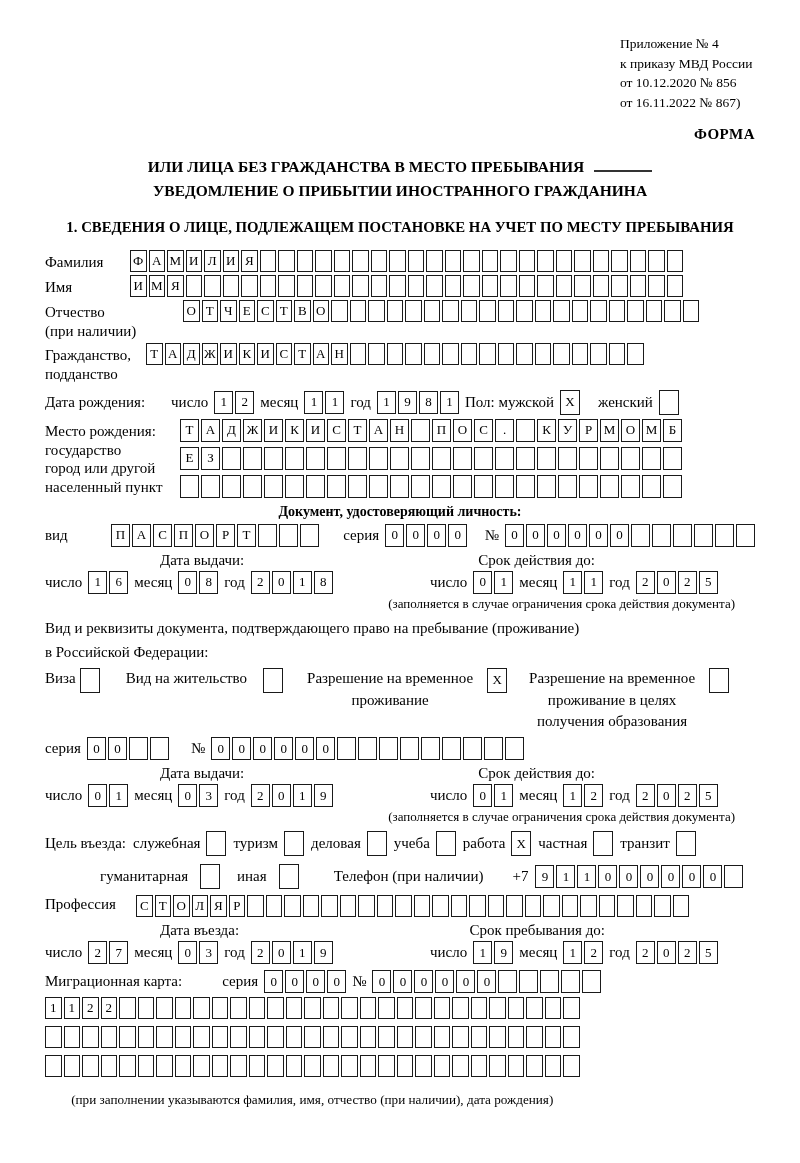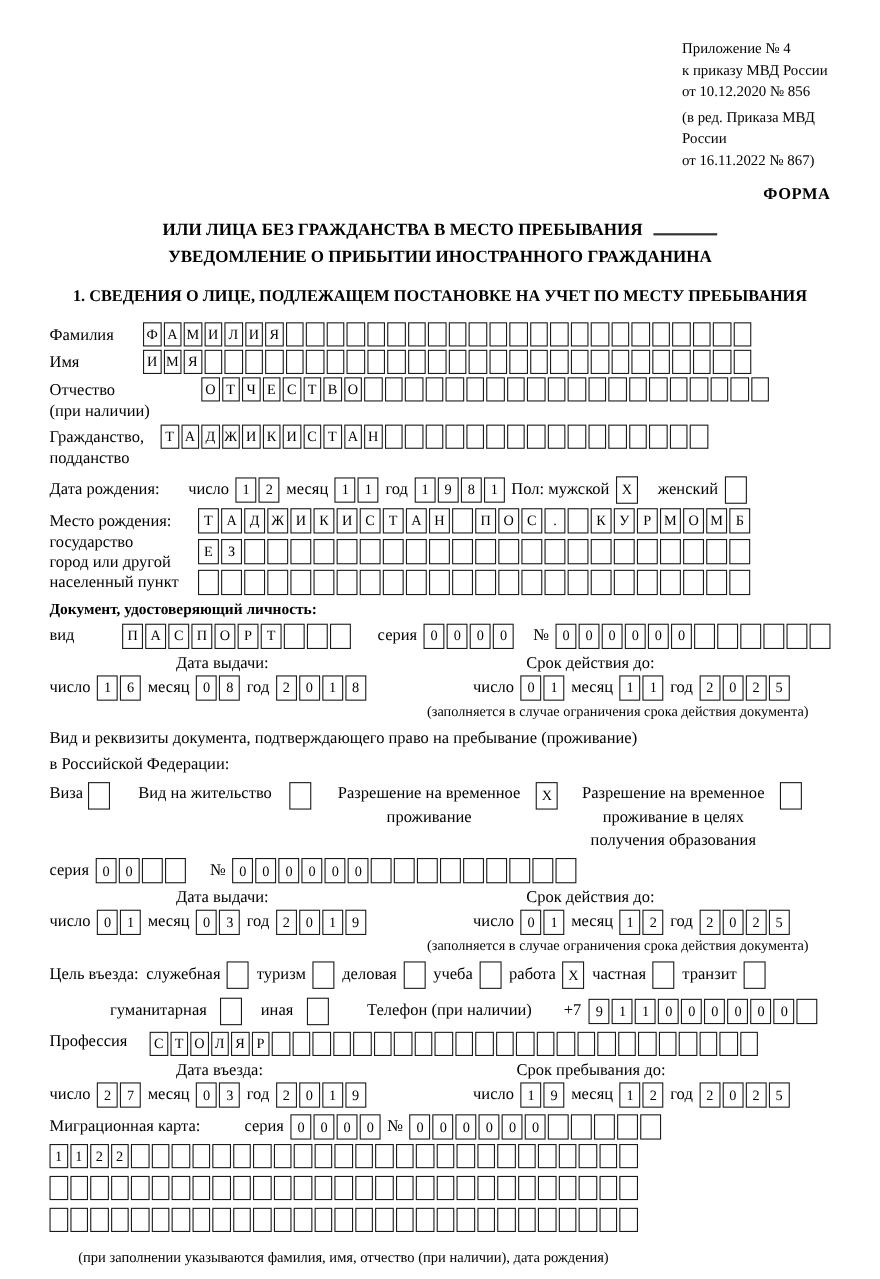--- a/index.html
+++ b/index.html
@@ -24,41 +24,40 @@
   .cellrow { display:flex; gap:2px; flex-wrap:nowrap; }
   .cell {
     width:16.5px; height:22px; border:1.6px solid #1a1a1a;
     display:flex; align-items:center; justify-content:center;
     font-size:13px; flex:none; background:#fff;
   }
   .wide .cell { width:19px; height:23px; }
   .cb .cell { width:20px; height:25px; }
   .stack { display:flex; flex-direction:column; gap:5px; }
   .inline { display:flex; align-items:center; gap:6px; flex-wrap:nowrap; }
-  .doc-head { font-weight:bold; font-size:14px; margin:6px 0 4px 0; }
+  .doc-head { text-align:center; font-weight:bold; font-size:14px; margin:6px 0 4px 0; }
   .dates-head { display:flex; font-size:15px; margin-top:5px; }
   .dates-line { display:flex; align-items:center; margin-top:2px; }
   .dgroup { display:flex; align-items:center; gap:6px; }
   .note-r { text-align:right; font-size:13px; margin:2px 20px 4px 0; }
   .intro { font-size:15px; line-height:1.6; }
   .optblock { display:flex; align-items:flex-start; }
   .optblock .txt { text-align:center; line-height:1.45; font-size:15px; }
   .purpose-line { display:flex; align-items:center; gap:7px; margin-top:6px; flex-wrap:nowrap; }
   .opt { display:flex; align-items:center; gap:6px; }
   .note-c { text-align:center; font-size:13.2px; margin-top:8px; }
   .mt6{margin-top:6px;} .mt4{margin-top:4px;}
 </style>
 </head>
 <body>
 
 <div class="meta">
   <div>Приложение № 4</div>
   <div>к приказу МВД России</div>
   <div>от 10.12.2020 № 856</div>
-  <div class="grp2">(в ред. Приказа МВД России</div>
   <div>от 16.11.2022 № 867)</div>
 </div>
 <div class="forma">ФОРМА</div>
 
 <div class="title">
   <div><span>ИЛИ ЛИЦА БЕЗ ГРАЖДАНСТВА В МЕСТО ПРЕБЫВАНИЯ</span><span class="blank"></span></div>
   <div>УВЕДОМЛЕНИЕ О ПРИБЫТИИ ИНОСТРАННОГО ГРАЖДАНИНА</div>
 </div>
 
 <div class="sect">1. СВЕДЕНИЯ О ЛИЦЕ, ПОДЛЕЖАЩЕМ ПОСТАНОВКЕ НА УЧЕТ ПО МЕСТУ ПРЕБЫВАНИЯ</div>

